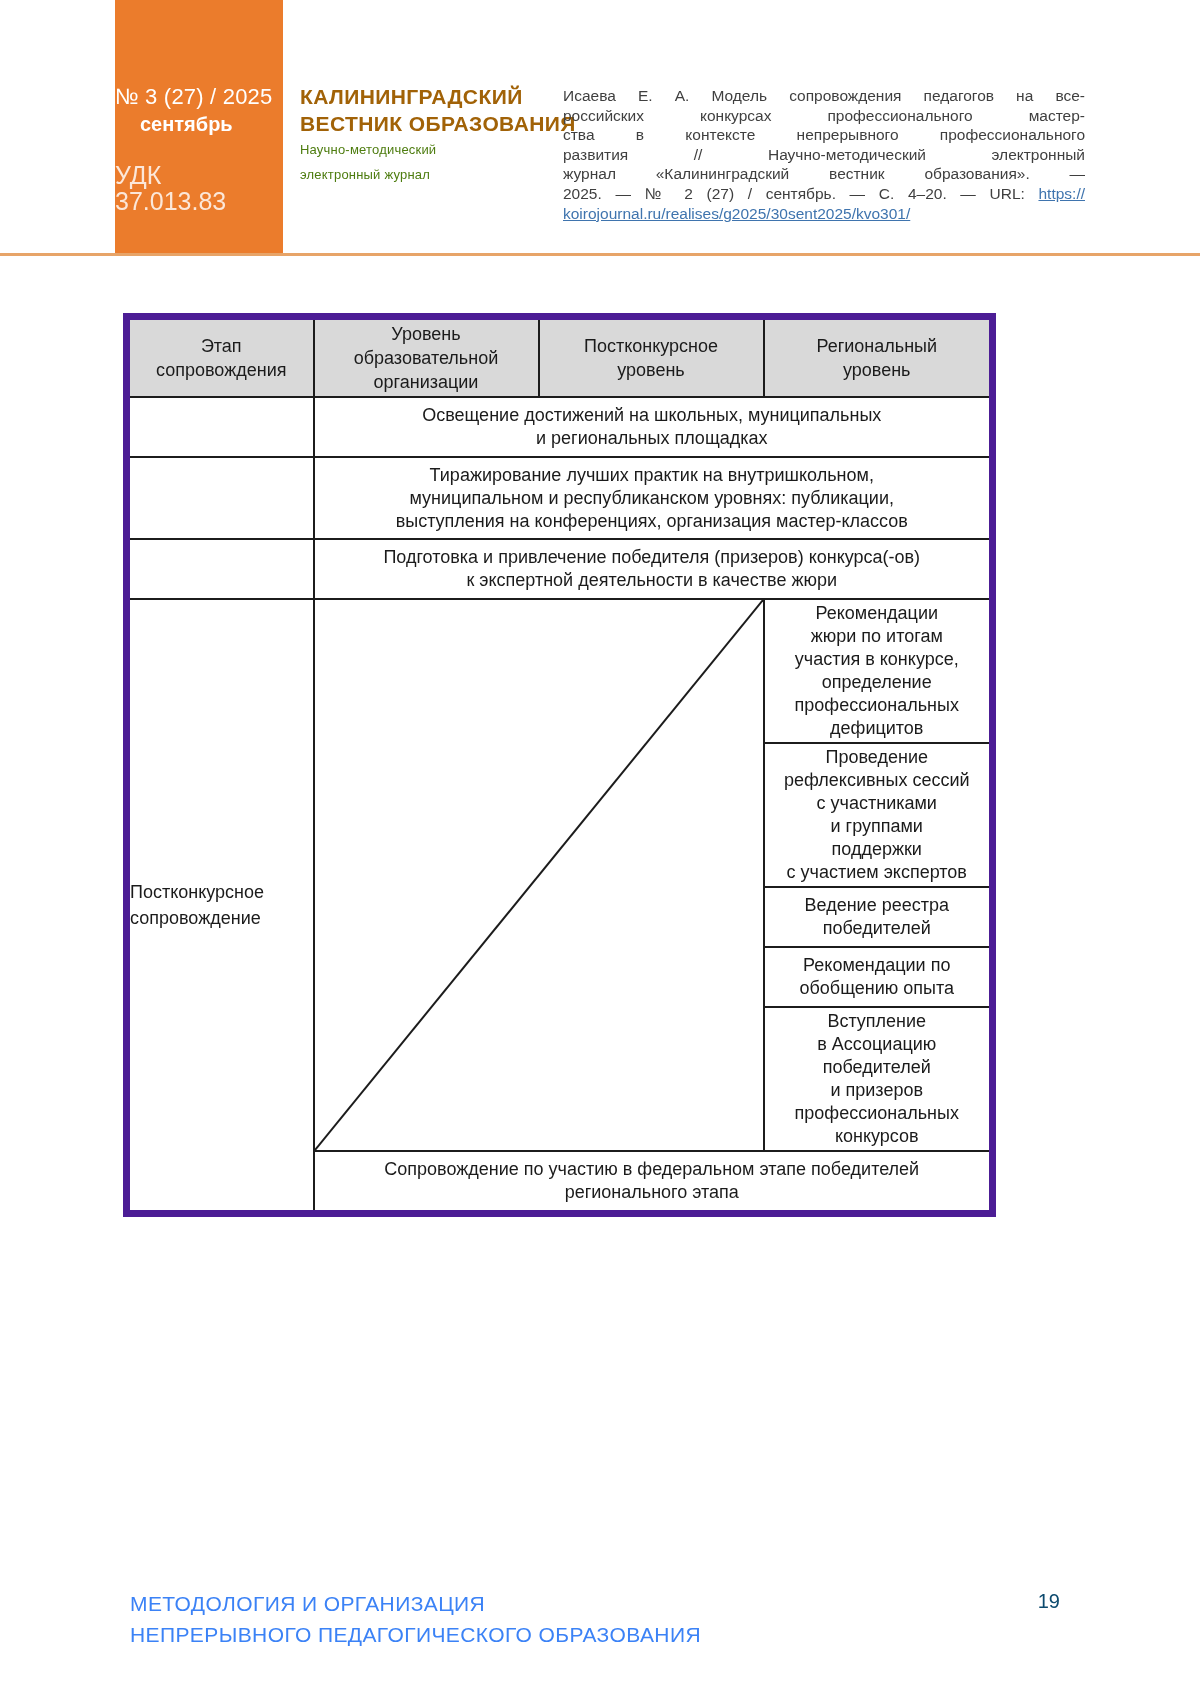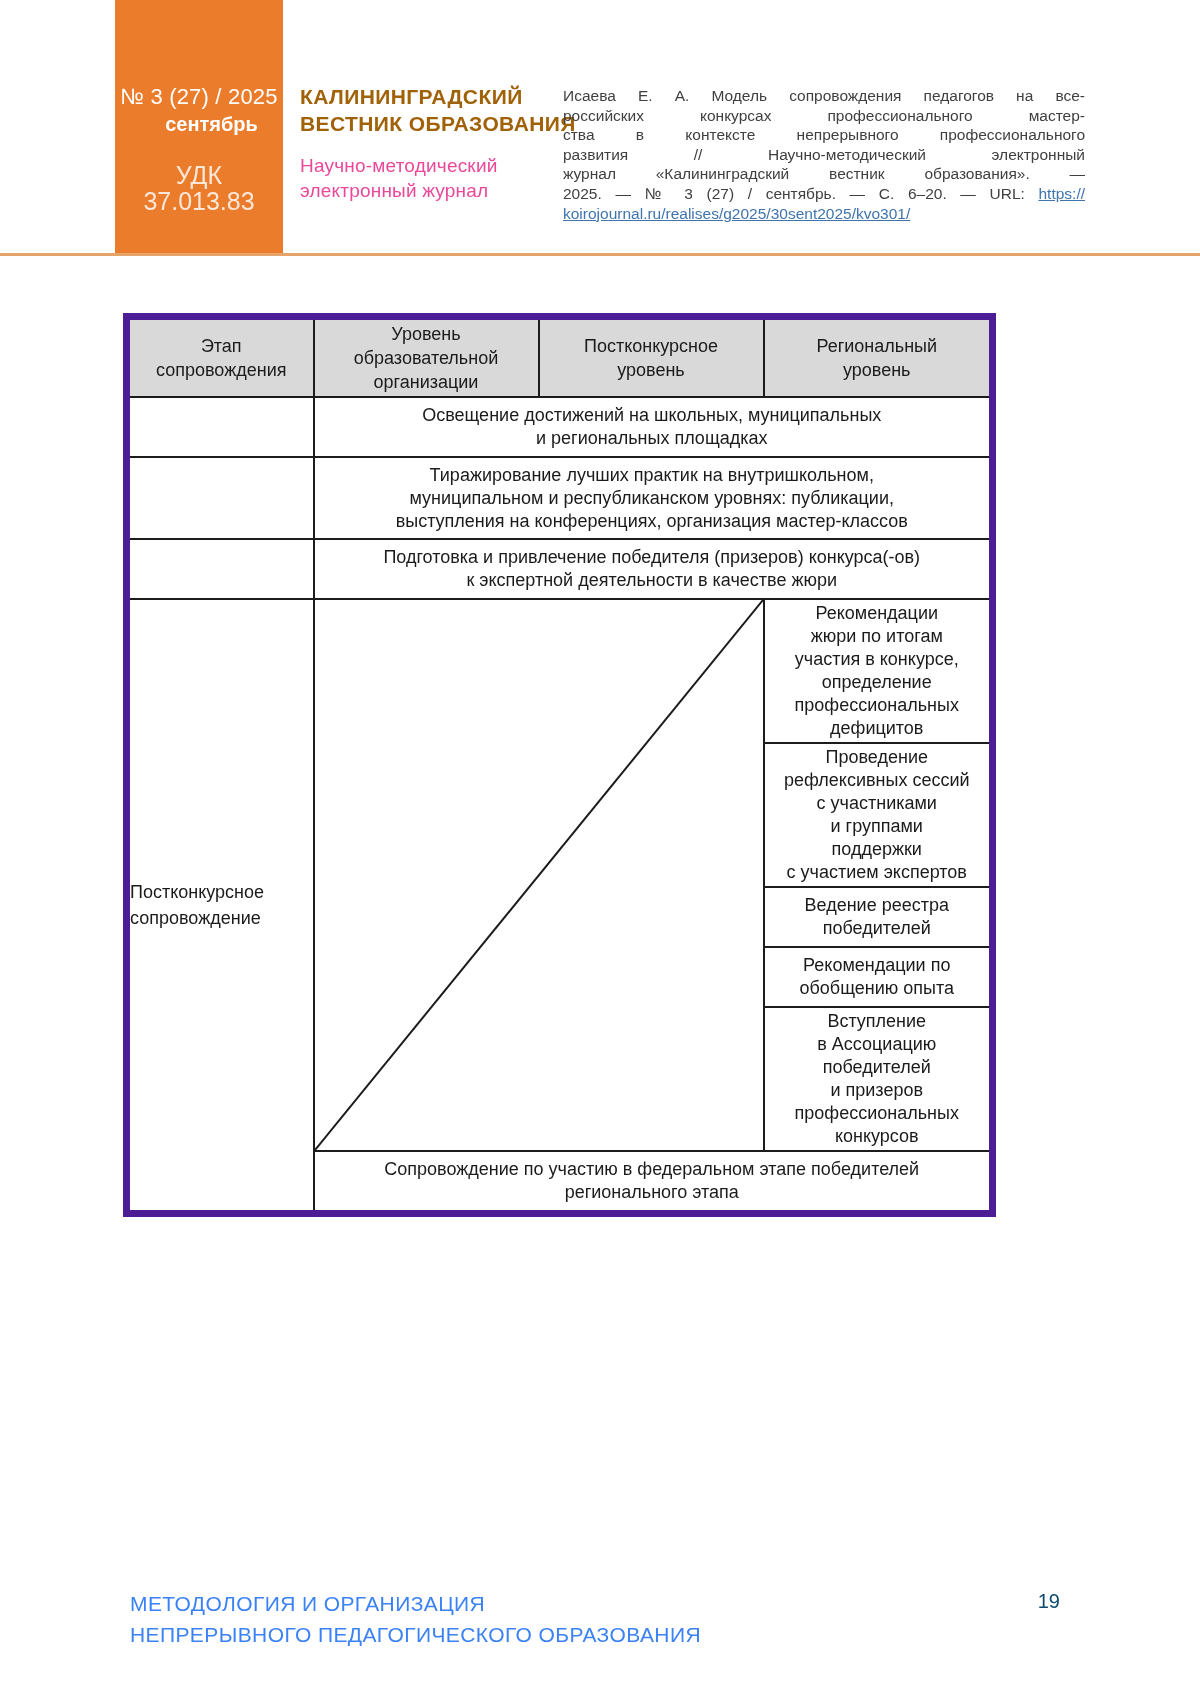--- a/index.html
+++ b/index.html
@@ -9,28 +9,28 @@
     --header-grey:#D9D9D9;
   }
   html,body{margin:0;padding:0;background:#fff;}
   .page{
     position:relative;width:1200px;height:1697px;background:#ffffff;overflow:hidden;
     font-family:"Liberation Sans","DejaVu Sans",sans-serif;
   }
   
   .orange-box{
     position:absolute;left:115px;top:0;width:168px;height:255px;
-    background:var(--accent-orange);color:#fff;text-align:center;
+    background:var(--accent-orange);color:#fff;text-align:left;
   }
   .issue{padding-top:84px;font-size:22px;letter-spacing:.2px;}
   .month{font-weight:bold;font-size:20px;margin-top:3px;margin-left:25px;}
   .udk{margin-top:26px;color:rgba(255,255,255,.82);font-size:25px;line-height:26px;}
   .journal-block{position:absolute;left:300px;top:83px;}
   .jtitle{font-weight:bold;font-size:21px;line-height:27px;color:#a16207;letter-spacing:.4px;}
-  .jsub{font-size:19px;line-height:25px;color:#ec4899;margin-top:16px;letter-spacing:.2px;}
+  .jsub{font-size:13px;line-height:25px;color:#4d7c0f;margin-top:0;letter-spacing:.2px;}
   .citation{position:absolute;left:563px;top:86px;width:522px;font-size:15.5px;line-height:19.6px;color:#3f3f3f;}
   .cl{text-align:justify;text-align-last:justify;}
   .cl.last{text-align-last:left;}
   .link{color:var(--link-blue);text-decoration:underline;cursor:pointer;}
   .orange-rule{position:absolute;left:0;top:253px;width:1200px;height:3px;background:var(--rule-orange);}
   
   .model-table{
     position:absolute;left:123px;top:313px;width:866px;
     border-collapse:collapse;table-layout:fixed;
     font-size:18px;color:#1b1b1b;border:7px solid #4c1d95;
@@ -71,21 +71,21 @@
       <div>электронный журнал</div>
     </div>
   </div>
 
   <div class="citation">
     <div class="cl">Исаева Е. А. Модель сопровождения педагогов на все-</div>
     <div class="cl">российских конкурсах профессионального мастер-</div>
     <div class="cl">ства в контексте непрерывного профессионального</div>
     <div class="cl">развития // Научно-методический электронный</div>
     <div class="cl">журнал «Калининградский вестник образования». —</div>
-    <div class="cl"><span>2025. — № 3 (27) / сентябрь. — С. 6–20. — URL:</span> <a class="link">https://</a></div>
+    <div class="cl"><span>2025. — № 2 (27) / сентябрь. — С. 4–20. — URL:</span> <a class="link">https://</a></div>
     <div class="cl last"><a class="link">koirojournal.ru/realises/g2025/30sent2025/kvo301/</a></div>
   </div>
 
   <div class="orange-rule"></div>
 
   <table class="model-table">
     <colgroup>
       <col style="width:187px">
         <col style="width:225px">
         <col style="width:225px">

